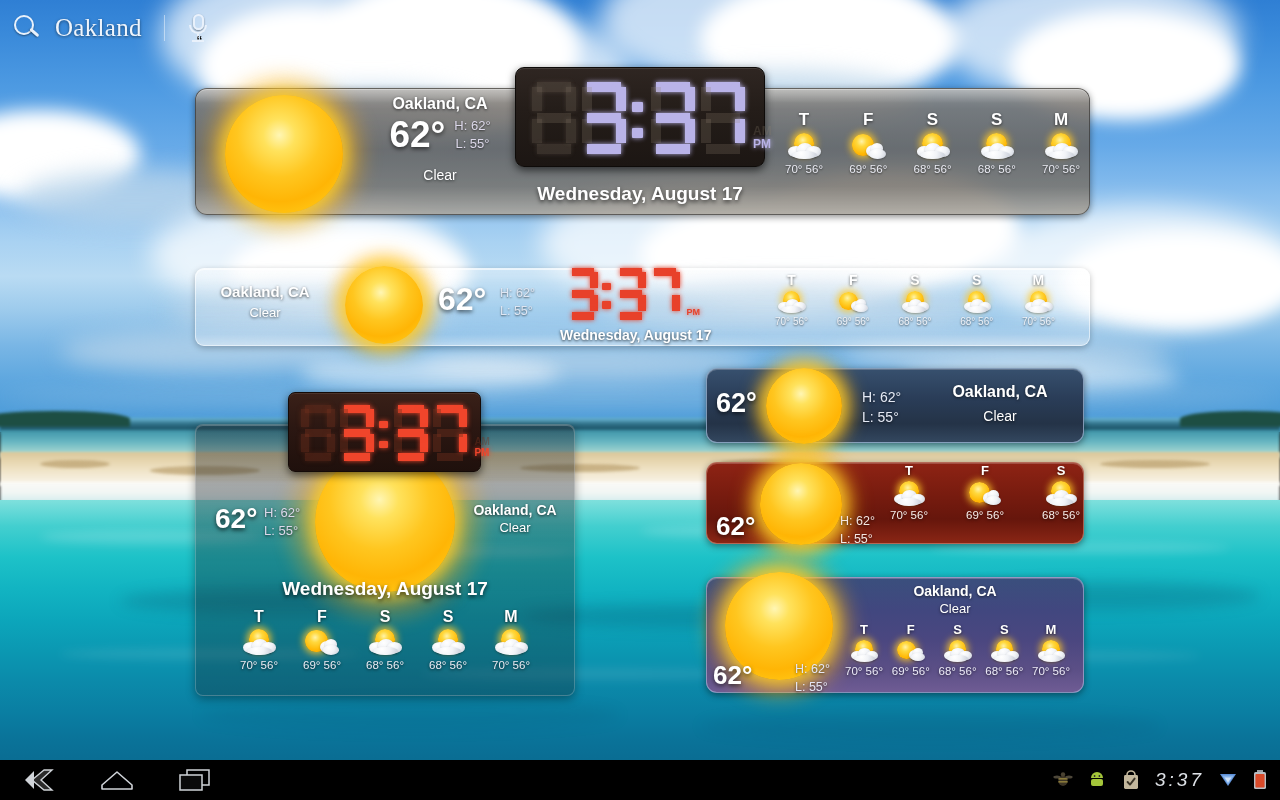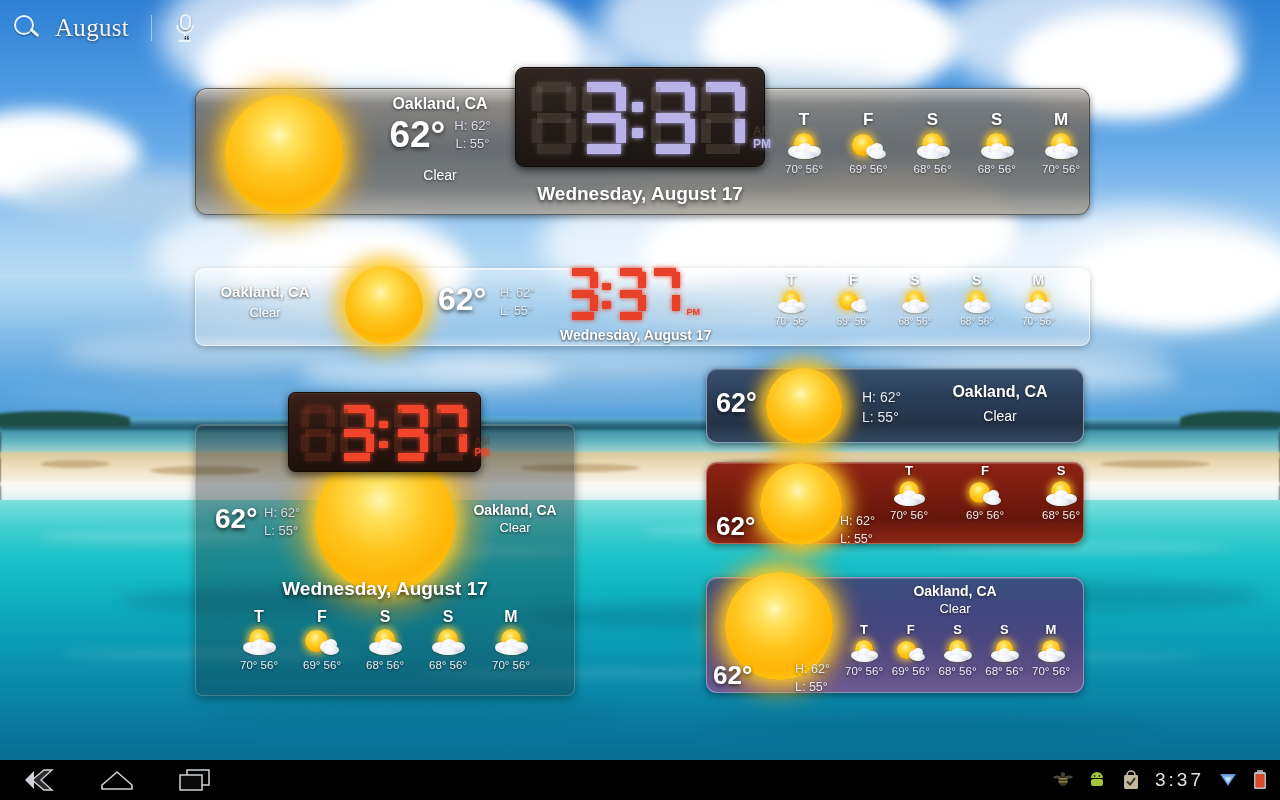--- a/index.html
+++ b/index.html
@@ -282,21 +282,21 @@
       font-size:13px; text-shadow:0 1px 3px rgba(0,0,0,.6); }
   #w6-fc{ position:absolute; left:845px; top:622px; width:225px; display:flex; justify-content:space-between; z-index:23; }
   #w6-fc .fc-dow{ font-size:13px; text-shadow:0 1px 3px rgba(0,0,0,.6); }
   #w6-fc .fc-temps{ font-size:11.5px; color:#eceaf7; text-shadow:0 1px 3px rgba(0,0,0,.6); }
 
   
   #sysbar{ position:absolute; left:0; top:760px; width:1280px; height:40px; background:#000; z-index:60; }
   #navbtns{ position:absolute; left:0; top:0; height:40px; display:flex; align-items:center; }
   .navbtn{ width:78px; height:40px; display:flex; align-items:center; justify-content:center; }
   #statusarea{ position:absolute; right:8px; top:0; height:40px; display:flex; align-items:center; gap:14px; }
-  #sys-time{ font-family:"Liberation Sans", sans-serif; font-size:19px; color:#dfe3e8; letter-spacing:3px; }
+  #sys-time{ font-family:"Liberation Sans", sans-serif; font-size:19px; color:#dfe3e8; letter-spacing:3px;font-style:italic; }
   .sicon{ width:20px; height:22px; position:relative; }
 </style>
 </head>
 <body>
 
 <div id="wallpaper">
   <div class="sky"></div>
 
   <div>
     <div class="clf" style="left:160px;top:-40px;width:300px;height:150px;"></div>
@@ -366,21 +366,21 @@
     <div class="rippled" style="left:700px;top:712px;width:460px;height:28px;opacity:.5;"></div>
   </div>
 </div>
 
 <div id="topbar">
   <div id="gsearch">
     <div class="mag">
         <i></i>
         <b></b>
       </div>
-    <div id="glabel">August</div>
+    <div id="glabel">Oakland</div>
     <div class="vsep"></div>
     <div class="mic">
         <u></u>
         <s></s>
         <q></q>
       </div>
   </div>
 
 </div>
 

